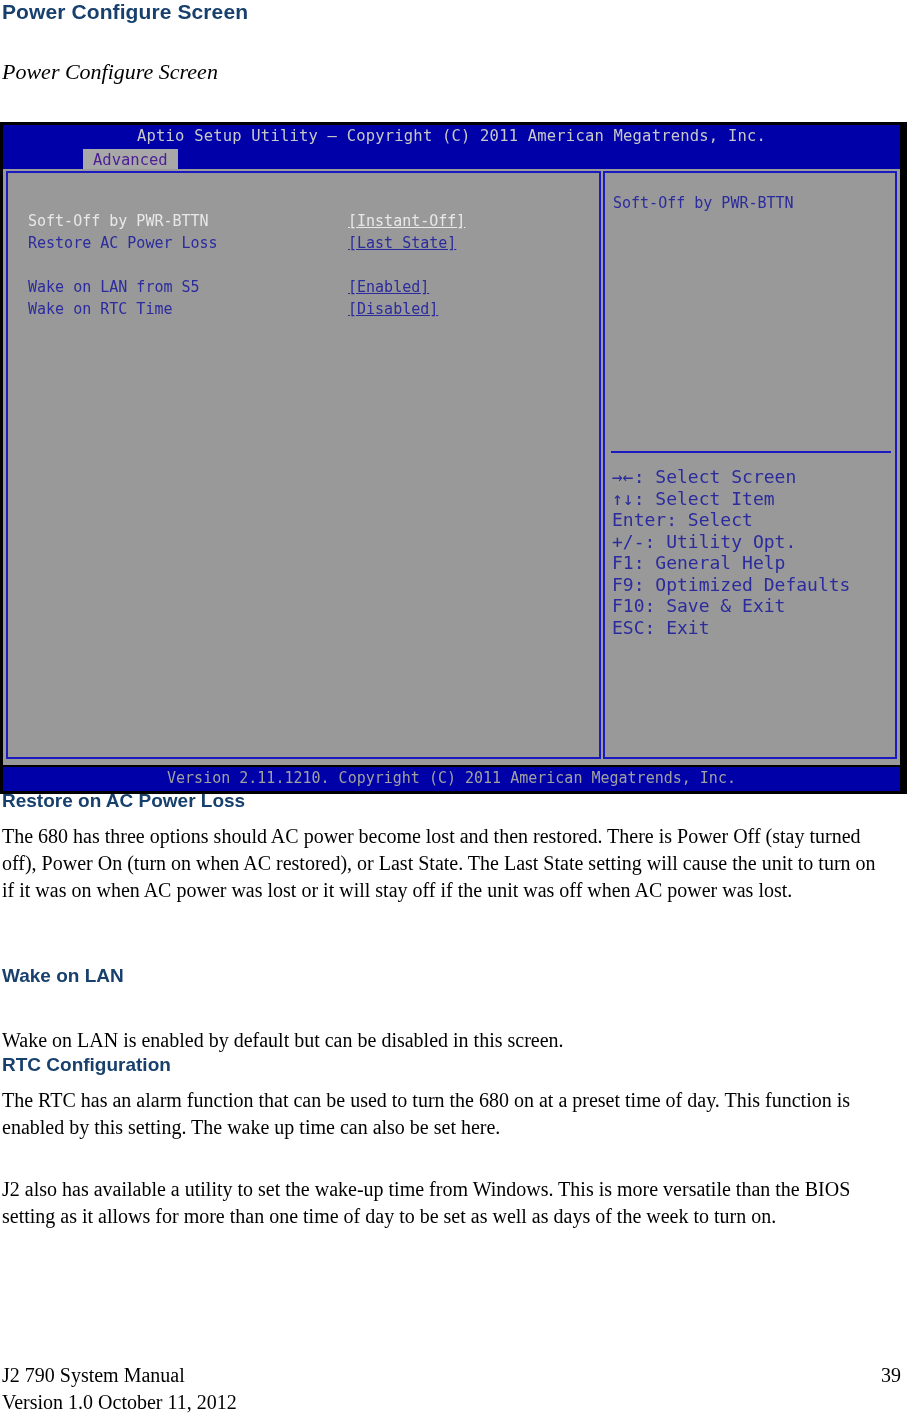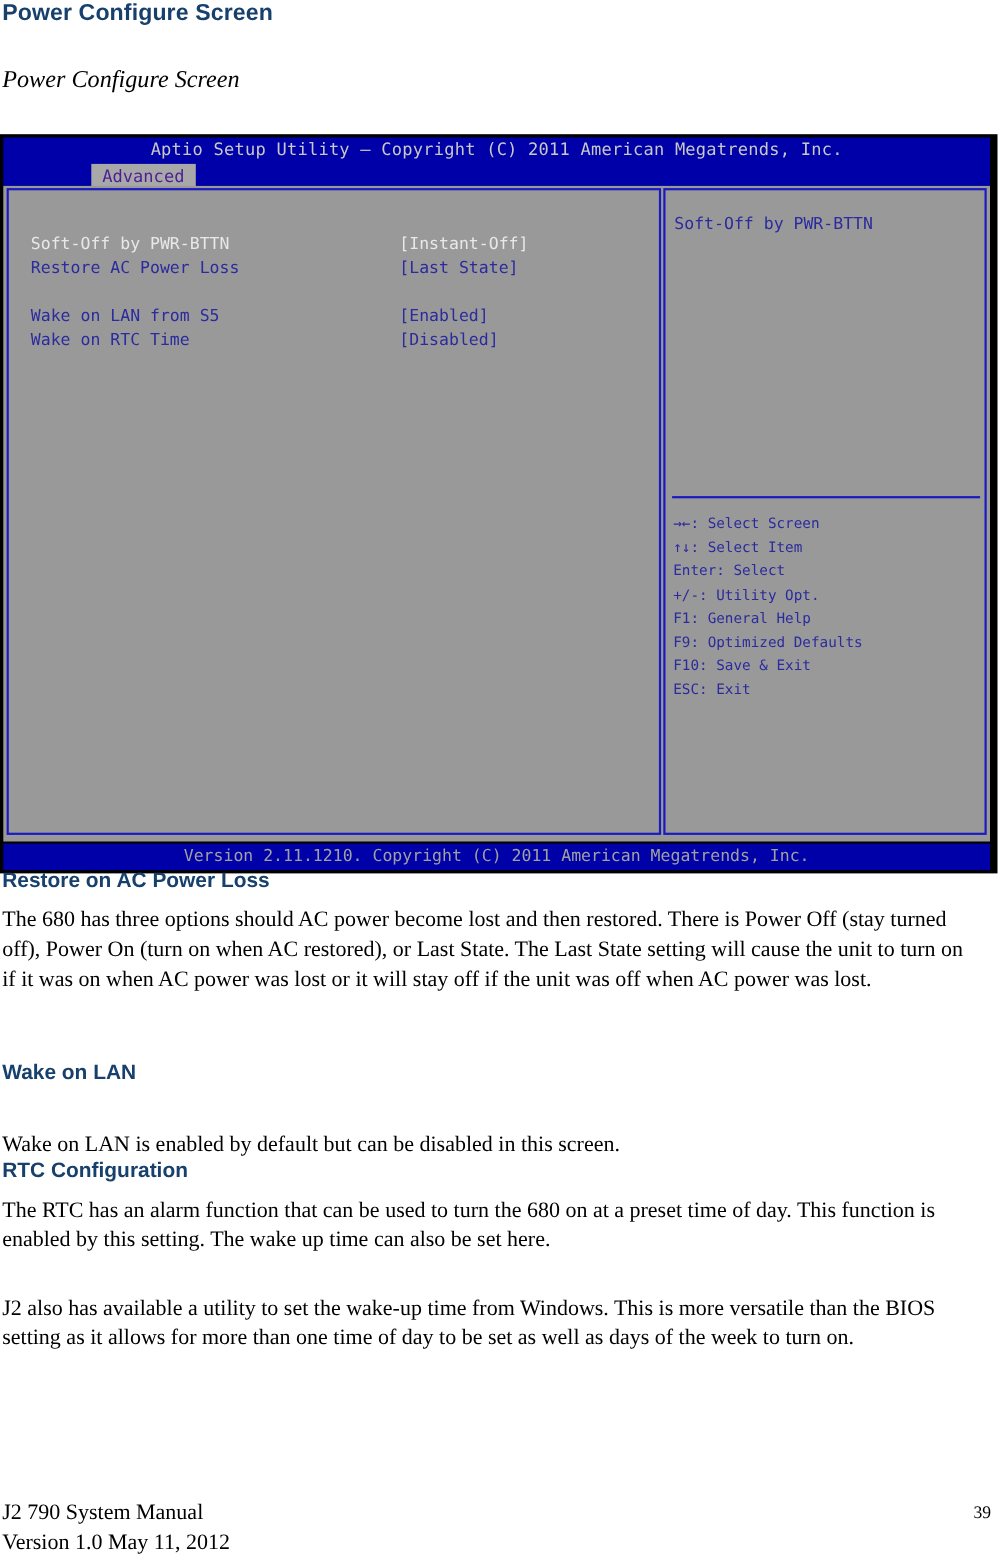--- a/index.html
+++ b/index.html
@@ -128,22 +128,23 @@
   }
   .setting-row.spacer { height: 22px; }
   .setting-row.selected { color: #e8e8e8; }
   .setting-label {
     position: absolute;
     left: 0;
     top: 0;
   }
   .setting-value {
     position: absolute;
-    left: 335px;
+    left: 320px;
     top: 0;
+    text-decoration: underline;
   }
 
   .help-title {
     position: absolute;
     left: 8px;
     top: 19px;
     font-family: "DejaVu Sans Mono", monospace;
     font-size: 15px;
     line-height: 22px;
     color: #2b2b9e;
@@ -158,21 +159,21 @@
     background: #1a1ac0;
   }
   .navkeys {
     position: absolute;
     left: 7px;
     top: 293px;
     width: 280px;
   }
   .navkey-row {
     font-family: "DejaVu Sans Mono", monospace;
-    font-size: 13px;
+    font-size: 18px;
     line-height: 21.5px;
     color: #2b2b9e;
     white-space: nowrap;
   }
 
   .bios-footer {
     position: absolute;
     left: 3px;
     top: 645px;
     width: 897px;
@@ -219,21 +220,21 @@
     font-family: "Liberation Serif", serif;
     font-size: 20px;
     line-height: 27px;
     color: #000000;
   }
   .footer-page {
     position: absolute;
     right: 6px;
     top: 1362px;
     font-family: "Liberation Serif", serif;
-    font-size: 16px;
+    font-size: 20px;
     line-height: 27px;
     color: #000000;
   }
 </style>
 </head>
 <body>
 
 <div class="doc-h1">Power Configure Screen</div>
 <div class="doc-caption">Power Configure Screen</div>
 
@@ -303,15 +304,15 @@
 <div class="sec-h" style="top:965px;">Wake on LAN</div>
 <div class="sec-p" style="top:998px;margin-top:29px;">Wake on LAN is enabled by default but can be disabled in this screen.</div>
 
 <div class="sec-h" style="top:1054px;">RTC Configuration</div>
 <div class="sec-p" style="top:1087px;">The RTC has an alarm function that can be used to turn the 680 on at a preset time of day. This function is enabled by this setting. The wake up time can also be set here.</div>
 
 <div class="sec-p" style="top:1176px;">J2 also has available a utility to set the wake-up time from Windows. This is more versatile than the BIOS setting as it allows for more than one time of day to be set as well as days of the week to turn on.</div>
 
 <div class="footer-left">
   <div>J2 790 System Manual</div>
-  <div>Version 1.0 May 11, 2012</div>
+  <div>Version 1.0 October 11, 2012</div>
 </div>
 <div class="footer-page">39</div>
 
 </body></html>

